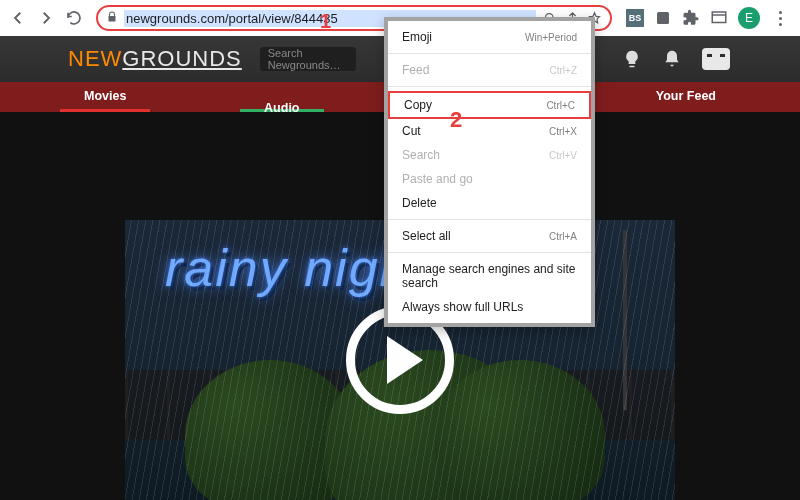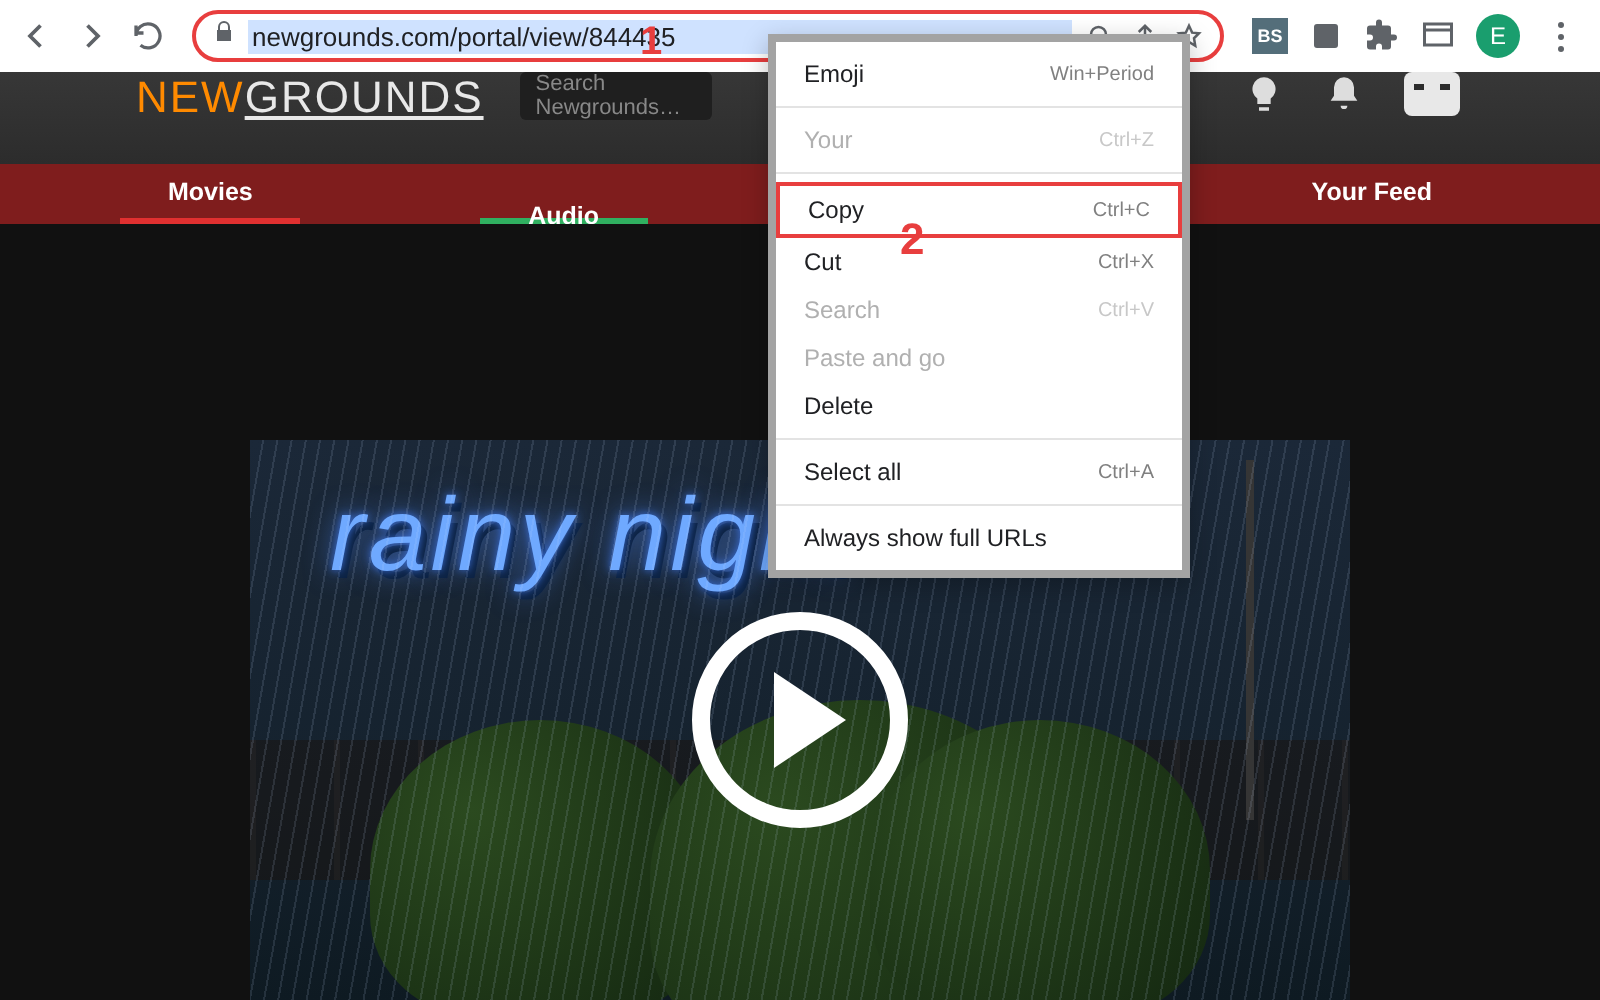--- a/index.html
+++ b/index.html
@@ -28,21 +28,21 @@
 .ctx-row { display: flex; justify-content: space-between; align-items: center; padding: 5px 14px; cursor: default; }
 .ctx-row.dim { color: #b0b0b0; }
 .ctx-sc { color: #808080; font-size: 10px; text-align: center; }
 .ctx-row.dim .ctx-sc { color: #c8c8c8; }
 .ctx-sep { height: 1px; background: #e3e3e3; margin: 4px 0; }
 .ctx-hl { border: 2px solid #e83e3e; }
 
 .anno2b { position: absolute; color: #e83e3e; font-size: 22px; font-weight: 600; left: 62px; top: 86px; }
 
 
-.ng-top { height: 46px; background: linear-gradient(#373737,#2c2c2c); display: flex; align-items: flex-start; padding: 0 0 0 68px; gap: 18px; }
+.ng-top { height: 46px; background: linear-gradient(#373737,#2c2c2c); display: flex; align-items: center; padding: 0 0 0 68px; gap: 18px; }
 .ng-logo { display: flex; align-items: center; font-family: Impact, "Arial Black", sans-serif; font-size: 22px; letter-spacing: 1px; }
 .ng-logo .n { color: #ff8a00; }
 .ng-logo .g { color: #e8e8e8; text-decoration: underline; }
 .ng-search { width: 96px; height: 24px; background: #1f1f1f; border-radius: 3px; color: #888; font-size: 11px; padding: 0 8px; display: flex; align-items: center; }
 .ng-right { margin-left: auto; display: flex; align-items: center; gap: 20px; padding-right: 70px; }
 .ng-ic { width: 20px; height: 20px; color: #ddd; }
 .ng-ic svg { width: 100%; height: 100%; fill: currentColor; }
 .ng-face { width: 28px; height: 22px; border-radius: 4px; background: #e8e8e8; position: relative; }
 .ng-face::before, .ng-face::after { content: ""; position: absolute; width: 5px; height: 3px; background: #2c2c2c; top: 6px; }
 .ng-face::before { left: 5px; } .ng-face::after { right: 5px; }
@@ -182,21 +182,21 @@
   </div>
 </div>
 
 <div class="ctx-menu">
   <div class="ctx-row">
       <span>Emoji</span>
       <span class="ctx-sc">Win+Period</span>
     </div>
   <div class="ctx-sep"></div>
   <div class="ctx-row dim">
-      <span>Your</span>
+      <span>Feed</span>
       <span class="ctx-sc">Ctrl+Z</span>
     </div>
   <div class="ctx-sep"></div>
   <div class="ctx-row ctx-hl">
       <span>Copy</span>
       <span class="ctx-sc">Ctrl+C</span>
     </div>
   <div class="ctx-row">
       <span>Cut</span>
       <span class="ctx-sc">Ctrl+X</span>
@@ -211,16 +211,19 @@
   <div class="ctx-row">
       <span>Delete</span>
     </div>
   <div class="ctx-sep"></div>
   <div class="ctx-row">
       <span>Select all</span>
       <span class="ctx-sc">Ctrl+A</span>
     </div>
   <div class="ctx-sep"></div>
   <div class="ctx-row">
+      <span>Manage search engines and site search</span>
+    </div>
+  <div class="ctx-row">
       <span>Always show full URLs</span>
     </div>
   <div class="anno2b">2</div>
 </div>
 
 </body></html>

